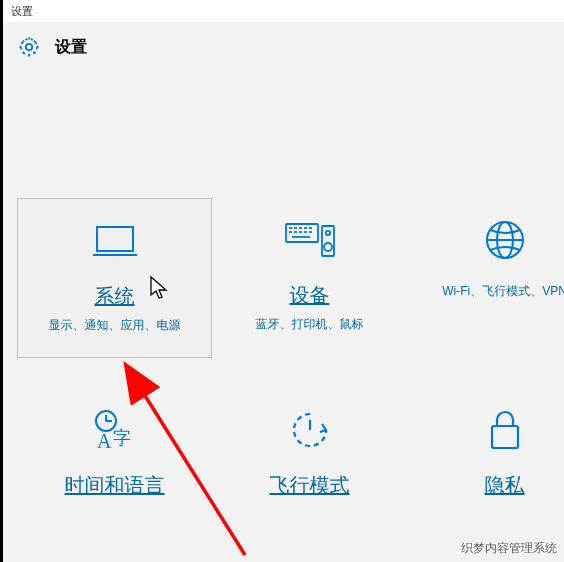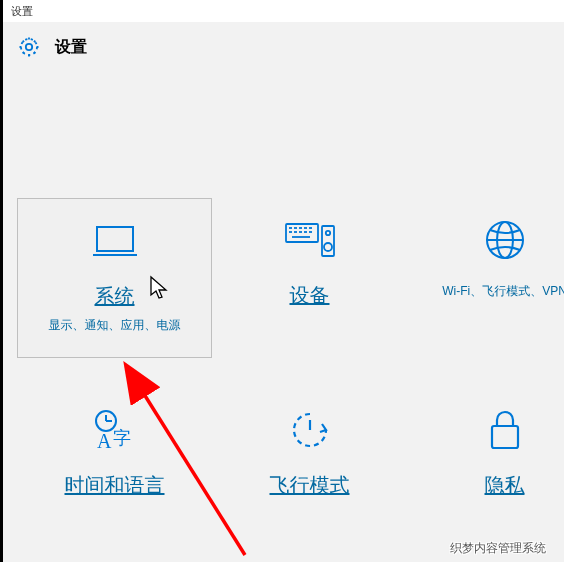--- a/index.html
+++ b/index.html
@@ -83,21 +83,21 @@
     }
     .arrow {
       position: absolute;
       left: 112px;
       top: 355px;
       pointer-events: none;
       z-index: 9;
     }
     .watermark {
       position: absolute;
-      right: 18px;
+      right: 7px;
       bottom: 6px;
       font-size: 12px;
       color: #555;
       text-align: right;
       line-height: 1.35;
       font-family: "SimSun", serif;
       text-shadow: 1px 1px 0 #fff, -1px -1px 0 #fff, 1px -1px 0 #fff, -1px 1px 0 #fff;
     }
   </style>
 </head>
@@ -145,20 +145,21 @@
           <line x1="15" y1="12" x2="18" y2="12"></line>
           <line x1="20" y1="12" x2="23" y2="12"></line>
           <line x1="25" y1="12" x2="28" y2="12"></line>
         <line x1="8" y1="17" x2="26" y2="17"></line>
         <rect x="38" y="6" width="12" height="30" rx="1"></rect>
         <circle cx="44" cy="27" r="4"></circle>
         <circle cx="44" cy="13" r="2.2"></circle>
       </svg>
     </div>
     <div class="tile-title">设备</div>
+    <div class="tile-desc">蓝牙、打印机、鼠标</div>
   </div>
 
   <div class="tile">
     <div class="tile-icon">
       <svg width="44" height="44" viewBox="0 0 44 44" fill="none" stroke="#0078d7" stroke-width="2">
         <circle cx="22" cy="22" r="18"></circle>
         <ellipse cx="22" cy="22" rx="8" ry="18"></ellipse>
         <line x1="4" y1="22" x2="40" y2="22"></line>
         <path d="M7 12 Q22 18 37 12"></path>
         <path d="M7 32 Q22 26 37 32"></path>

